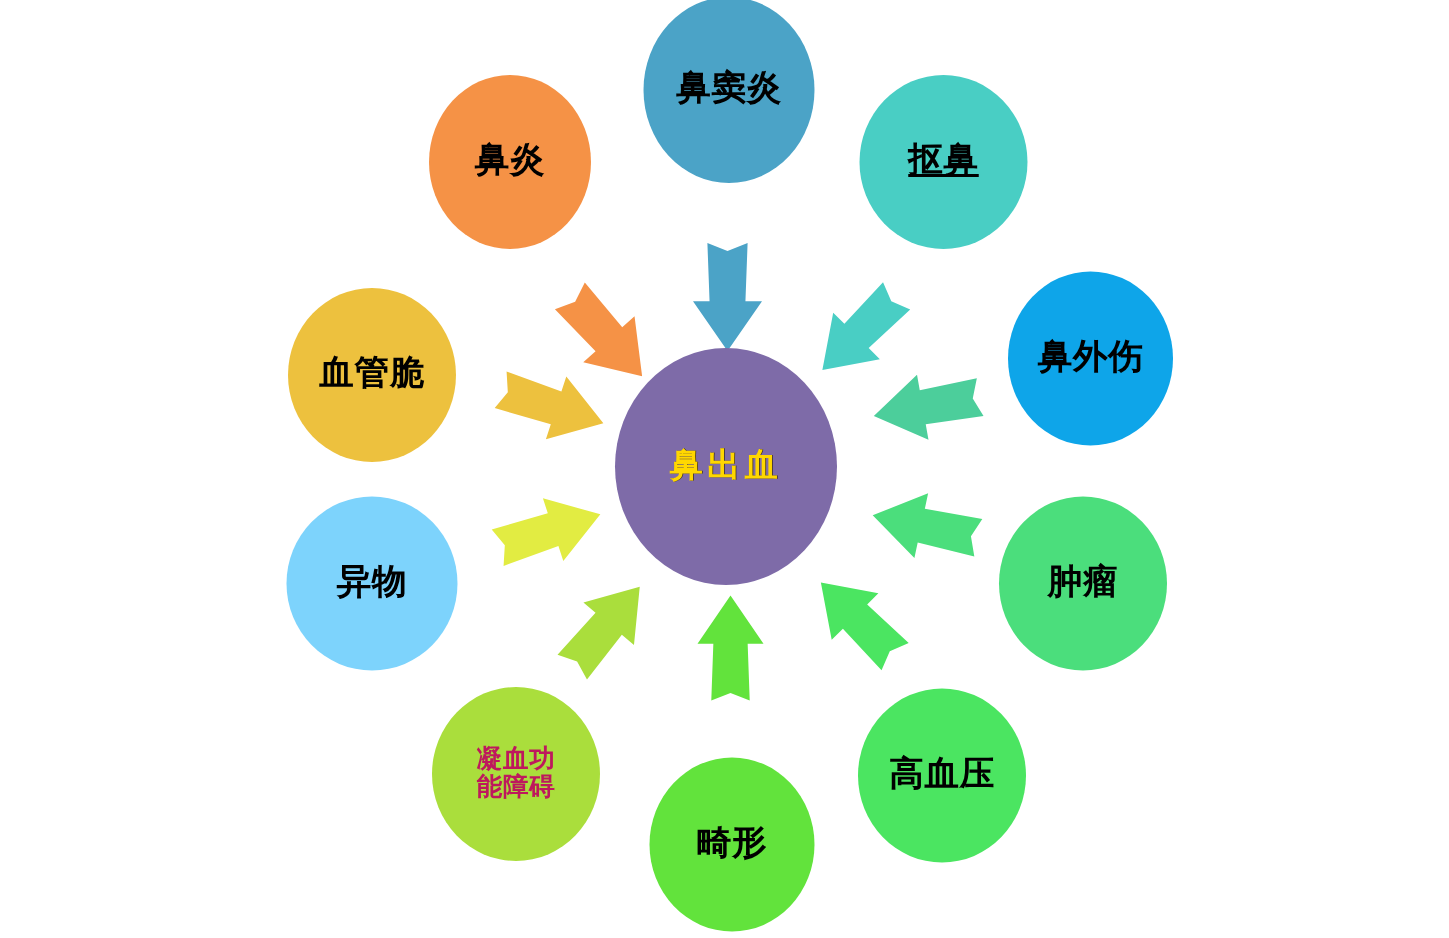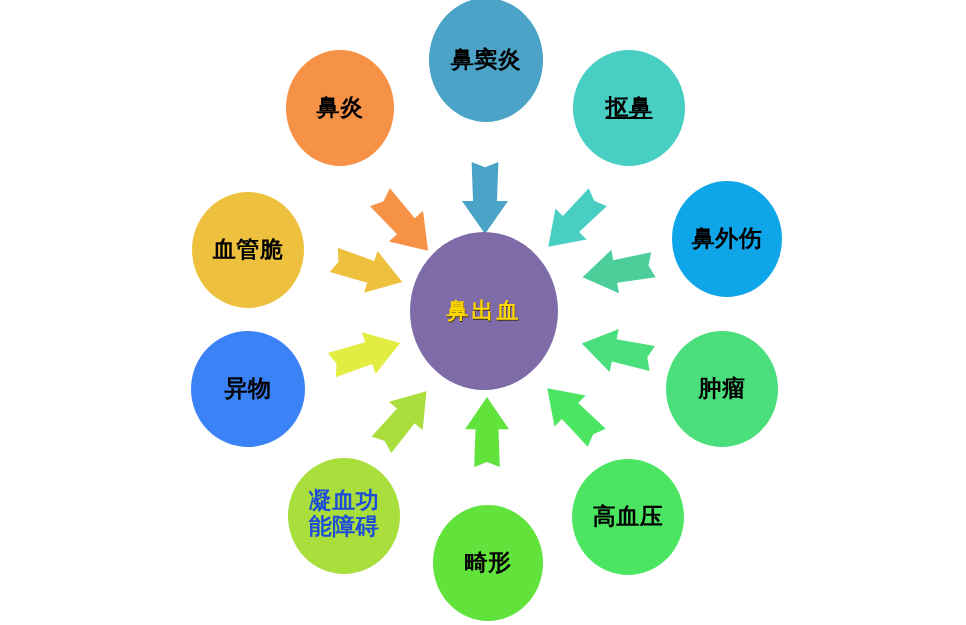--- a/index.html
+++ b/index.html
@@ -79,24 +79,24 @@
       <div class="node" style="left: 666px; top: 331px; width: 112px; height: 116px; background: rgb(75, 222, 124);">
         <span class="node-label" style="font-size: 23px; color: rgb(0, 0, 0);">肿瘤</span>
       </div>
       <div class="node" style="left: 572px; top: 459px; width: 112px; height: 116px; background: rgb(75, 229, 97);">
         <span class="node-label" style="font-size: 23px; color: rgb(0, 0, 0);">高血压</span>
       </div>
       <div class="node" style="left: 433px; top: 505px; width: 110px; height: 116px; background: rgb(98, 227, 60);">
         <span class="node-label" style="font-size: 23px; color: rgb(0, 0, 0);">畸形</span>
       </div>
       <div class="node" style="left: 288px; top: 458px; width: 112px; height: 116px; background: rgb(170, 222, 60);">
-        <span class="node-label" style="font-size: 23px; color: #1d4ed8; font-family: Liberation Mono, monospace;">凝血功
+        <span class="node-label" style="font-size: 17px; color: #be185d;">凝血功
 能障碍</span>
       </div>
-      <div class="node" style="left: 191px; top: 331px; width: 114px; height: 116px; background: #3b82f6;">
+      <div class="node" style="left: 191px; top: 331px; width: 114px; height: 116px; background: #7dd3fc;">
         <span class="node-label" style="font-size: 23px; color: rgb(0, 0, 0);">异物</span>
       </div>
       <div class="node" style="left: 192px; top: 192px; width: 112px; height: 116px; background: rgb(237, 193, 62);">
         <span class="node-label" style="font-size: 23px; color: rgb(0, 0, 0);">血管脆</span>
       </div>
       <div class="node" style="left: 286px; top: 50px; width: 108px; height: 116px; background: rgb(245, 146, 70);">
         <span class="node-label" style="font-size: 23px; color: rgb(0, 0, 0);">鼻炎</span>
       </div>
       <div class="node center-node" style="left: 410px; top: 232px; width: 148px; height: 158px; background: rgb(126, 107, 168);">
         <span class="node-label" style="font-size: 22px; color: rgb(255, 215, 0);">鼻出血</span>

